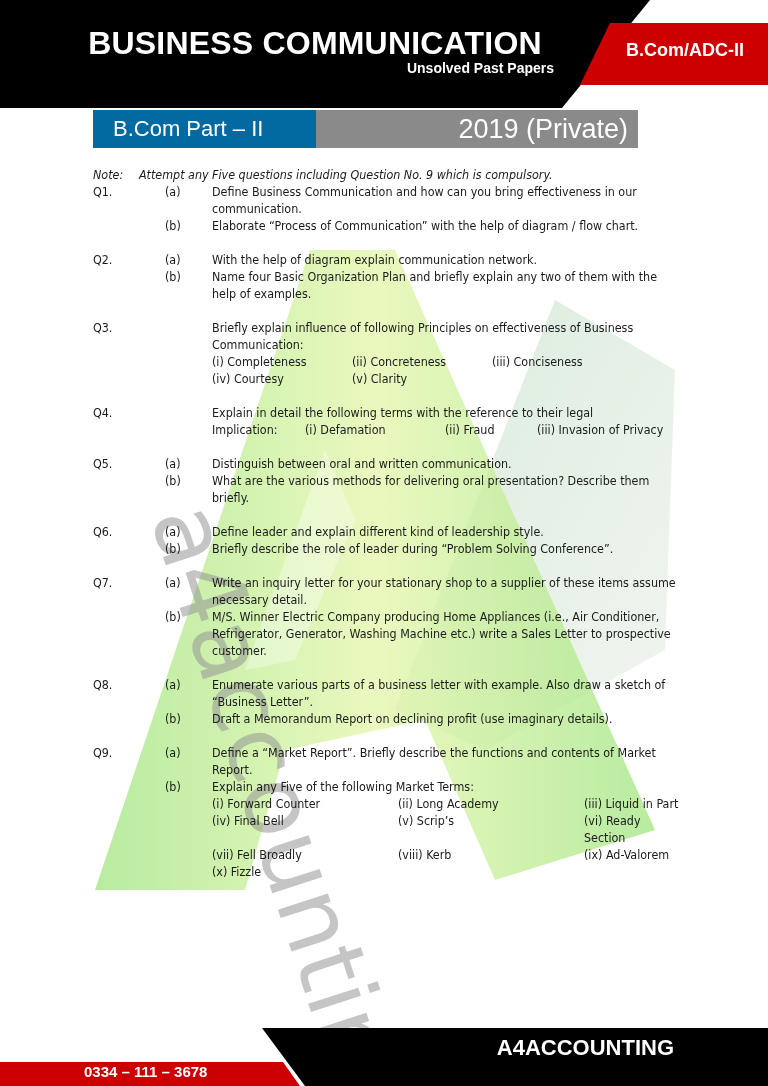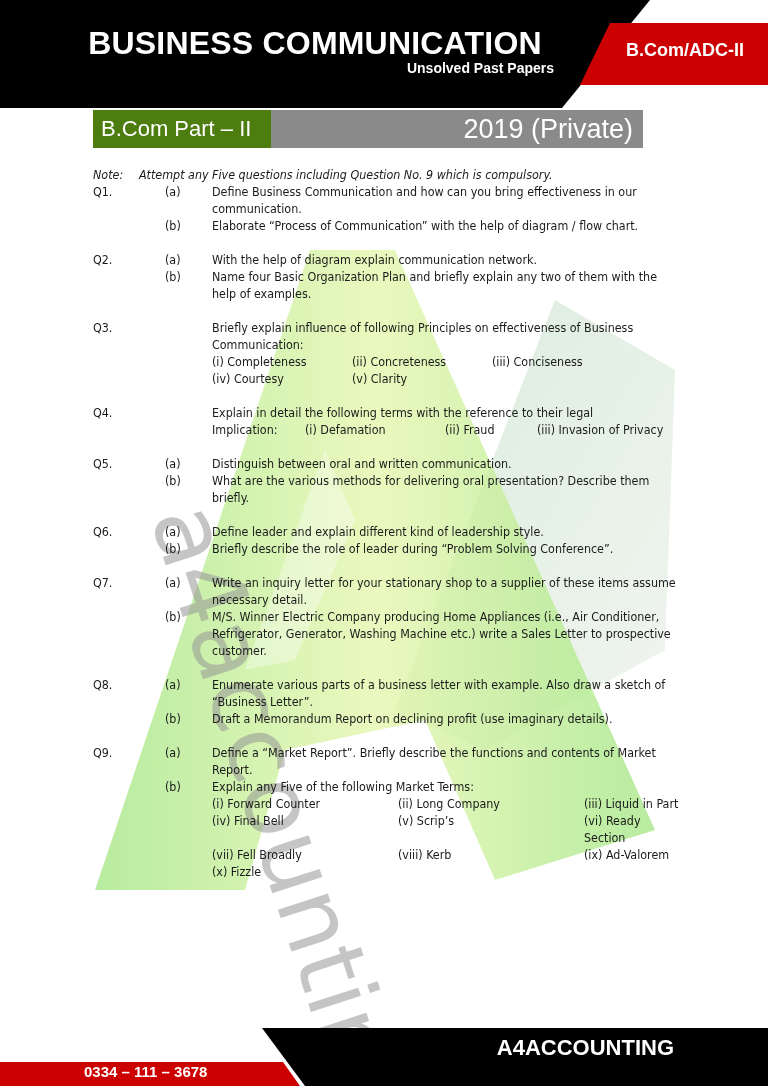--- a/index.html
+++ b/index.html
@@ -29,26 +29,26 @@
     background: #cc0000;
     clip-path: polygon(30px 0, 188px 0, 188px 62px, 0 62px);
   }
   .hdr-badge {
     position: absolute; top: 40px; left: 605px; width: 160px; text-align: center;
     color: #fff; font-family: "Liberation Sans", sans-serif; font-weight: bold; font-size: 18px;
     white-space: nowrap;
   }
   .sub-bar { position: absolute; top: 110px; left: 93px; height: 38px; display: flex; }
   .sub-red {
-    width: 178px; height: 38px; background: #4d7c0f; color: #fff;
+    width: 223px; height: 38px; background: #0369a1; color: #fff;
     font-family: "Liberation Sans", sans-serif; font-size: 22px; line-height: 38px;
-    padding-left: 8px; box-sizing: border-box; white-space: nowrap;
+    padding-left: 20px; box-sizing: border-box; white-space: nowrap;
   }
   .sub-grey {
-    width: 372px; height: 38px; background: #8a8a8a; color: #fff;
+    width: 322px; height: 38px; background: #8a8a8a; color: #fff;
     font-family: "Liberation Sans", sans-serif; font-size: 27px; line-height: 38px;
     text-align: right; padding-right: 10px; box-sizing: border-box; white-space: nowrap;
   }
 
   
   .wm-a {
     position: absolute; left: 95px; top: 190px; width: 580px; height: 700px;
     pointer-events: none; opacity: 0.85;
   }
   .wm-text {
@@ -256,21 +256,21 @@
       <div class="part">
           <span class="plbl">(a)</span>
           <span class="ptxt">Define a “Market Report”. Briefly describe the functions and contents of Market Report.</span>
         </div>
       <div class="part">
           <span class="plbl">(b)</span>
           <span class="ptxt">Explain any Five of the following Market Terms:</span>
         </div>
       <div class="grid3b noplbl">
         <span>(i) Forward Counter</span>
-        <span>(ii) Long Company</span>
+        <span>(ii) Long Academy</span>
         <span>(iii) Liquid in Part</span>
         <span>(iv) Final Bell</span>
         <span>(v) Scrip’s</span>
         <span>(vi) Ready Section</span>
         <span>(vii) Fell Broadly</span>
         <span>(viii) Kerb</span>
         <span>(ix) Ad-Valorem</span>
         <span>(x) Fizzle</span>
       </div>
     </div>

